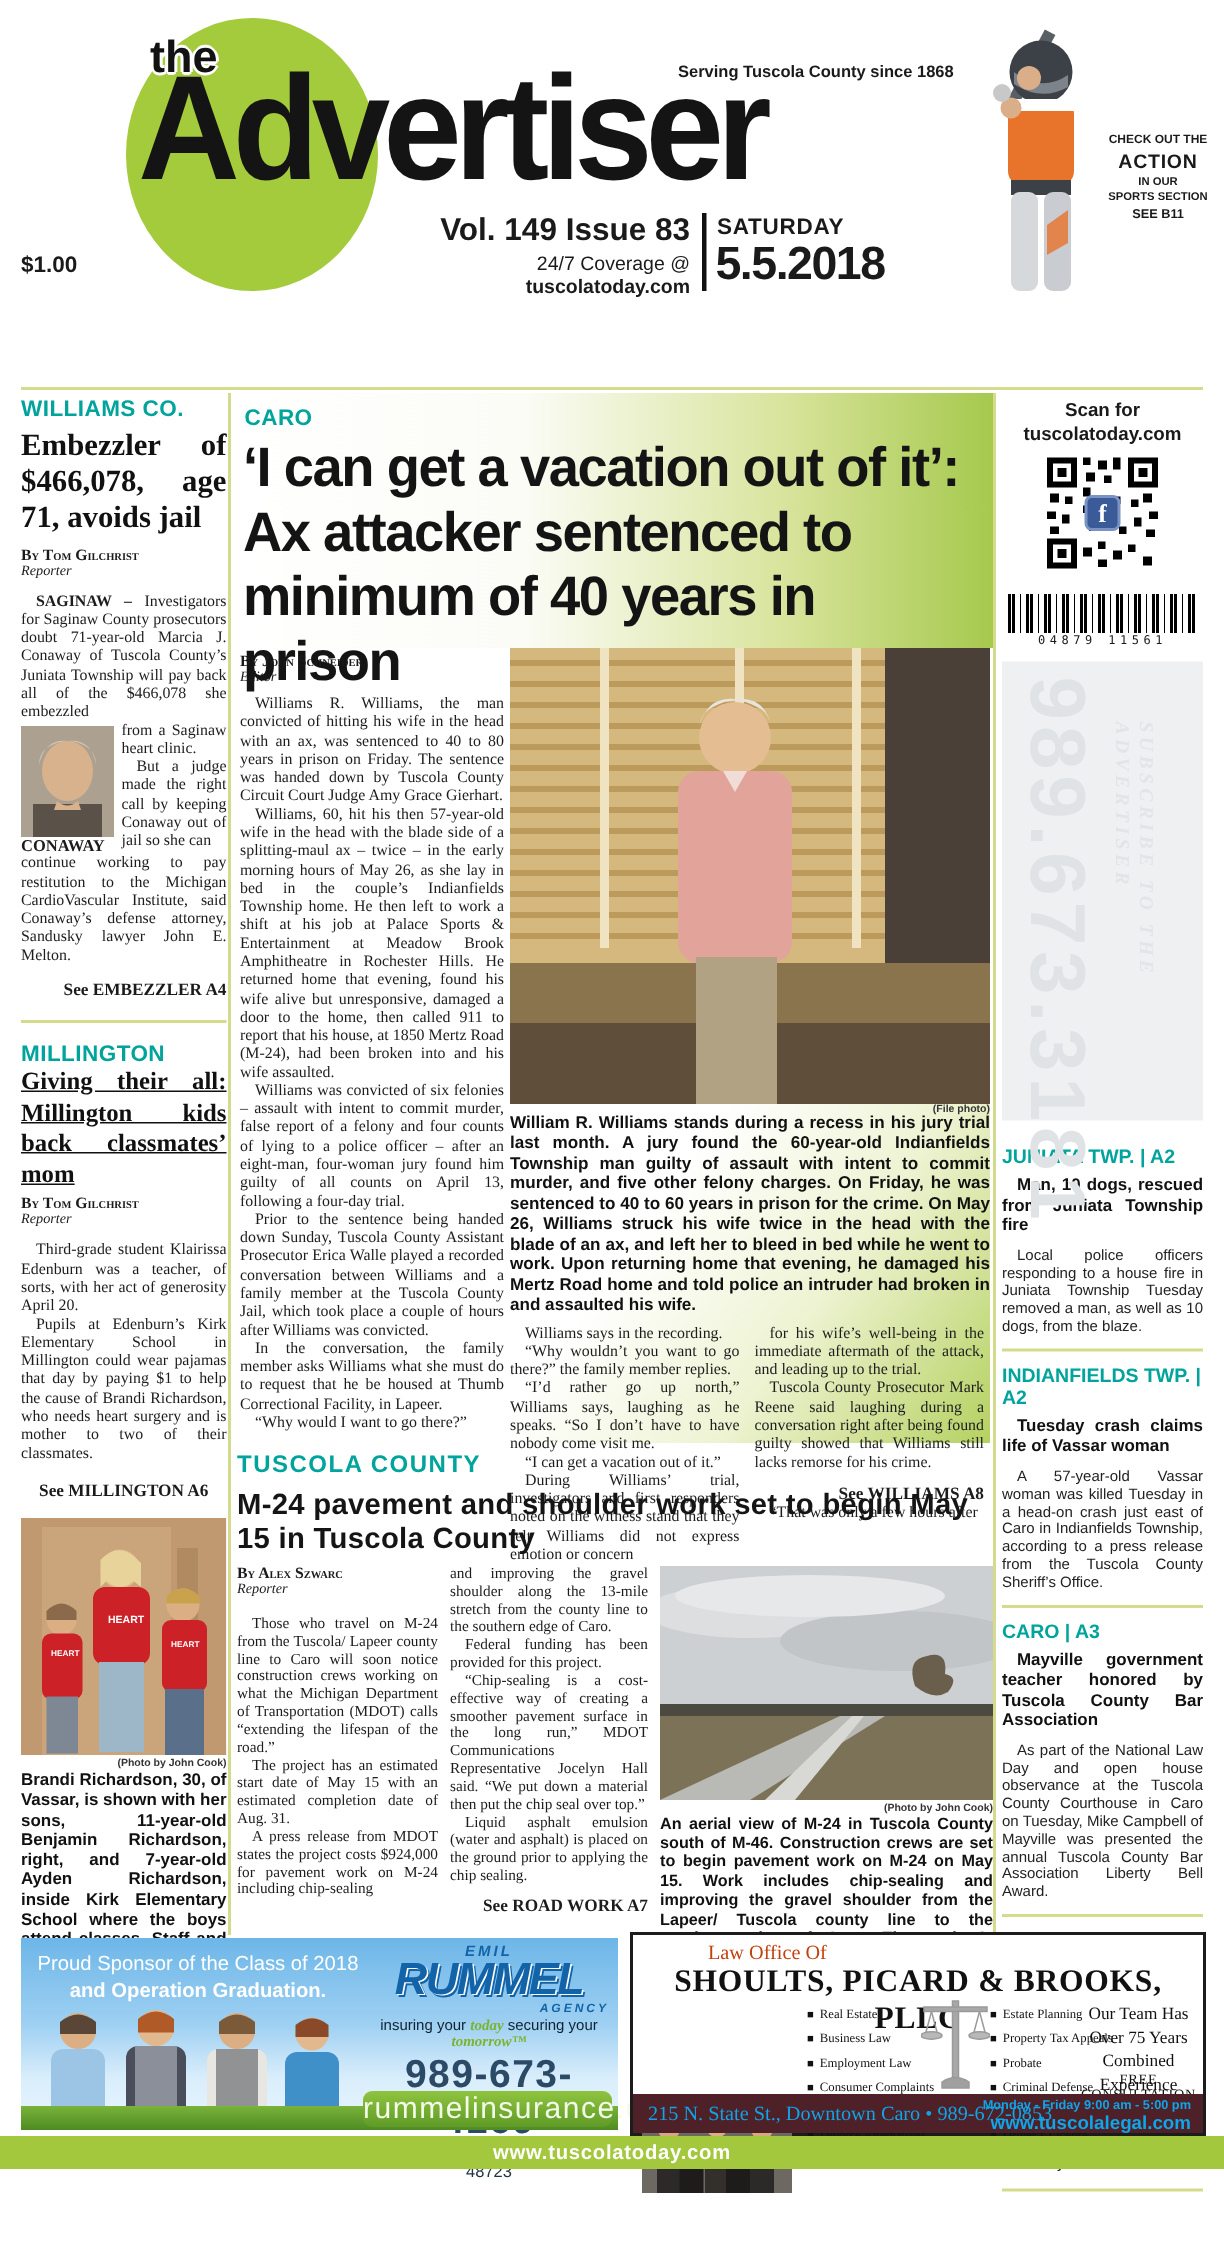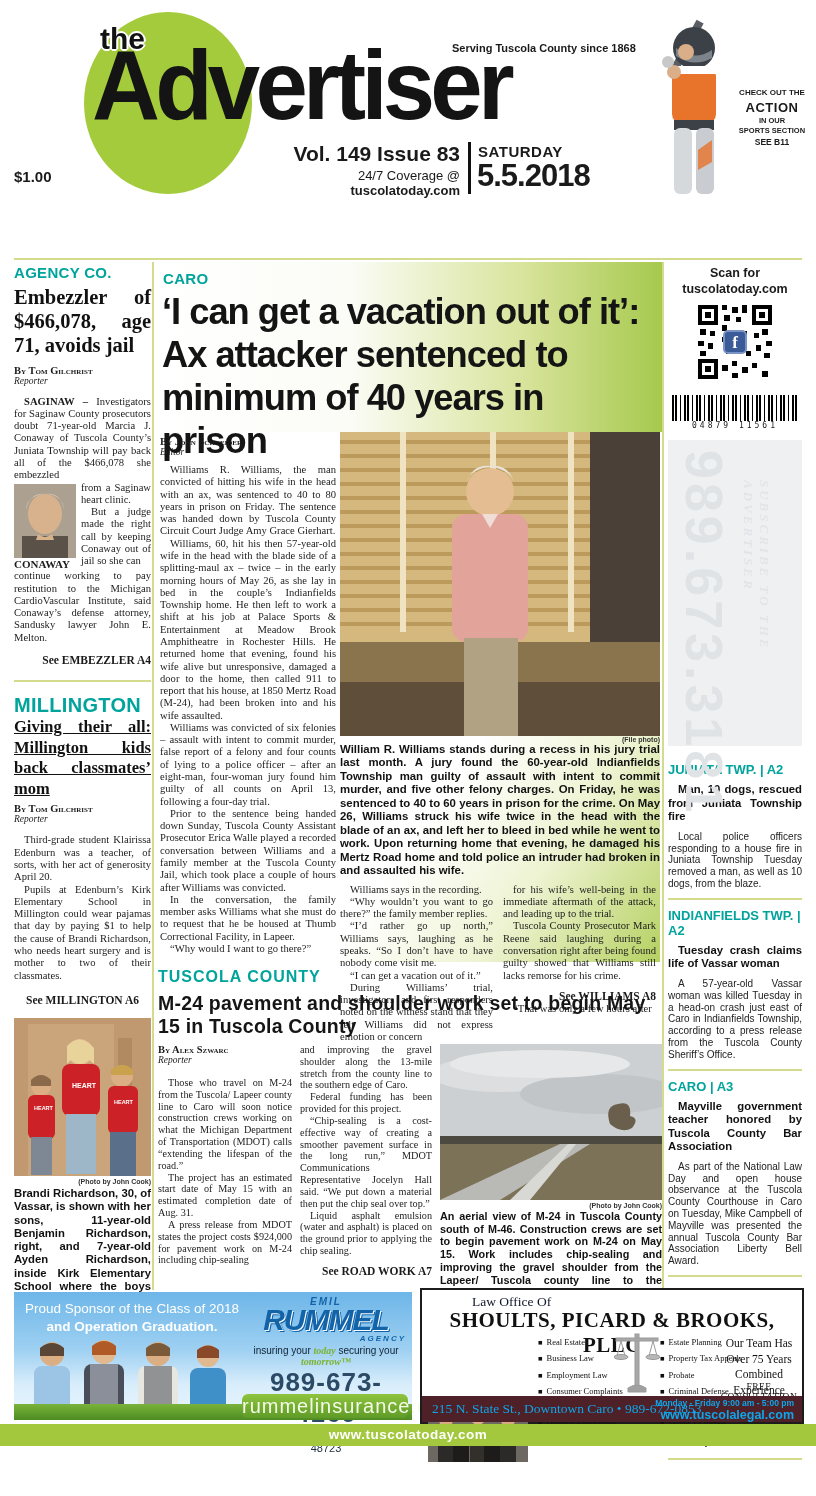--- a/index.html
+++ b/index.html
@@ -65,21 +65,21 @@
   .rum-sponsor{color:#fff;font-size:13.5px;text-align:center;line-height:1.3;}
   .rum-sponsor b{font-weight:800;}
   .rum-brand{color:#1263a8;font-weight:800;font-style:italic;letter-spacing:-1px;}
   .rum-tag{font-size:10px;color:#123;}
   .rum-tag .scr{color:#7cb432;font-family:"Liberation Serif",serif;font-style:italic;font-weight:bold;}
   .rum-phone{font-size:26px;font-weight:bold;color:#2a4a66;letter-spacing:1px;}
   .rum-addr{font-size:11px;color:#234;background:#ffffffcc;border-radius:8px;padding:1px 8px;display:inline-block;}
   .rum-site{background:linear-gradient(180deg,#8fc43f,#5f9b27);color:#f4fbe8;font-size:20px;letter-spacing:1px;
             border-radius:6px;text-align:center;}
   .law{background:#fff;border:2px solid #1c1c1c;}
-  .law-t1{font-family:"Liberation Serif",serif;font-size:13.5px;color:#0f172a;}
+  .law-t1{font-family:"Liberation Serif",serif;font-size:13.5px;color:#c2410c;}
   .law-t2{font-family:"Liberation Serif",serif;font-weight:bold;font-size:21px;letter-spacing:.5px;color:#111;}
   .svc{font-family:"Liberation Serif",serif;font-size:8.5px;color:#111;line-height:1.9;}
   .svc div::before{content:"■";margin-right:4px;font-size:7.5px;}
   .law-team{font-family:"Liberation Serif",serif;font-size:11.5px;text-align:center;line-height:1.35;color:#111;}
   .law-free{font-family:"Liberation Serif",serif;font-size:9.5px;text-align:center;letter-spacing:.5px;color:#111;}
   .law-bar{background:#4e2027;color:#0ea5e9;}
   .law-addr{font-family:"Liberation Serif",serif;font-size:13.5px;}
   .law-hours{font-size:8.5px;font-weight:bold;text-align:right;line-height:1.2;}
   .law-site{font-size:12.5px;font-weight:bold;}
   .law-cap{font-size:4px;color:#555;text-align:center;line-height:1.3;}
@@ -128,21 +128,21 @@
       <div class="p3">SPORTS SECTION</div>
       <div class="p5">SEE B11</div>
     </div>
   </div>
 
   <div class="abs hrule" style="left:14px;top:258px;width:788px;"></div>
   <div class="abs vrule" style="left:152px;top:262px;height:1028px;"></div>
   <div class="abs vrule" style="left:662px;top:262px;height:1028px;"></div>
 
   <div class="abs" style="left:14px;top:264px;width:137px;">
-    <div class="kicker" style="font-size:15px;">AGENCY CO.</div>
+    <div class="kicker" style="font-size:15px;">WILLIAMS CO.</div>
     <div class="shead" style="font-size:20.5px;line-height:1.18;margin-top:4px;text-align:justify;">Embezzler of $466,078, age 71, avoids jail</div>
     <div style="margin-top:7px;">
       <div class="byline">By Tom Gilchrist</div>
       <div class="role">Reporter</div>
     </div>
     <div class="bt" style="margin-top:10px;">
       <p><b>SAGINAW –</b> <span>Investigators for Saginaw County prosecutors doubt 71-year-old Marcia J. Conaway of Tuscola County’s Juniata Township will pay back all of the $466,078 she embezzled</span></p>
       <div style="overflow:hidden;">
         <div style="float:left;width:62px;margin:2px 5px 0 0;">
           <div class="ph mug" style="width:62px;height:74px;">
@@ -158,21 +158,21 @@
         </div>
         <p style="text-indent:0;">from a Saginaw heart clinic.</p>
         <p>But a judge made the right call by keeping Conaway out of jail so she can</p>
       </div>
       <p style="text-indent:0;">continue working to pay restitution to the Michigan CardioVascular Institute, said Conaway’s defense attorney, Sandusky lawyer John E. Melton.</p>
     </div>
     <div class="jump" style="text-align:right;margin-top:10px;">See EMBEZZLER A4</div>
 
     <div class="hrule" style="margin:14px 0 12px 0;"></div>
 
-    <div class="kicker" style="font-size:20px;">MILLINGTON</div>
+    <div class="kicker" style="font-size:15px;">MILLINGTON</div>
     <div class="shead" style="font-size:16.5px;line-height:1.25;margin-top:0;text-align:justify;text-decoration:underline;">Giving their all: Millington kids back classmates’ mom</div>
     <div style="margin-top:4px;">
       <div class="byline">By Tom Gilchrist</div>
       <div class="role">Reporter</div>
     </div>
     <div class="bt" style="margin-top:10px;">
       <p>Third-grade student Klairissa Edenburn was a teacher, of sorts, with her act of generosity April 20.</p>
       <p>Pupils at Edenburn’s Kirk Elementary School in Millington could wear pajamas that day by paying $1 to help the cause of Brandi Richardson, who needs heart surgery and is mother to two of their classmates.</p>
     </div>
     <div class="jump" style="text-align:center;margin-top:12px;">See MILLINGTON A6</div>

